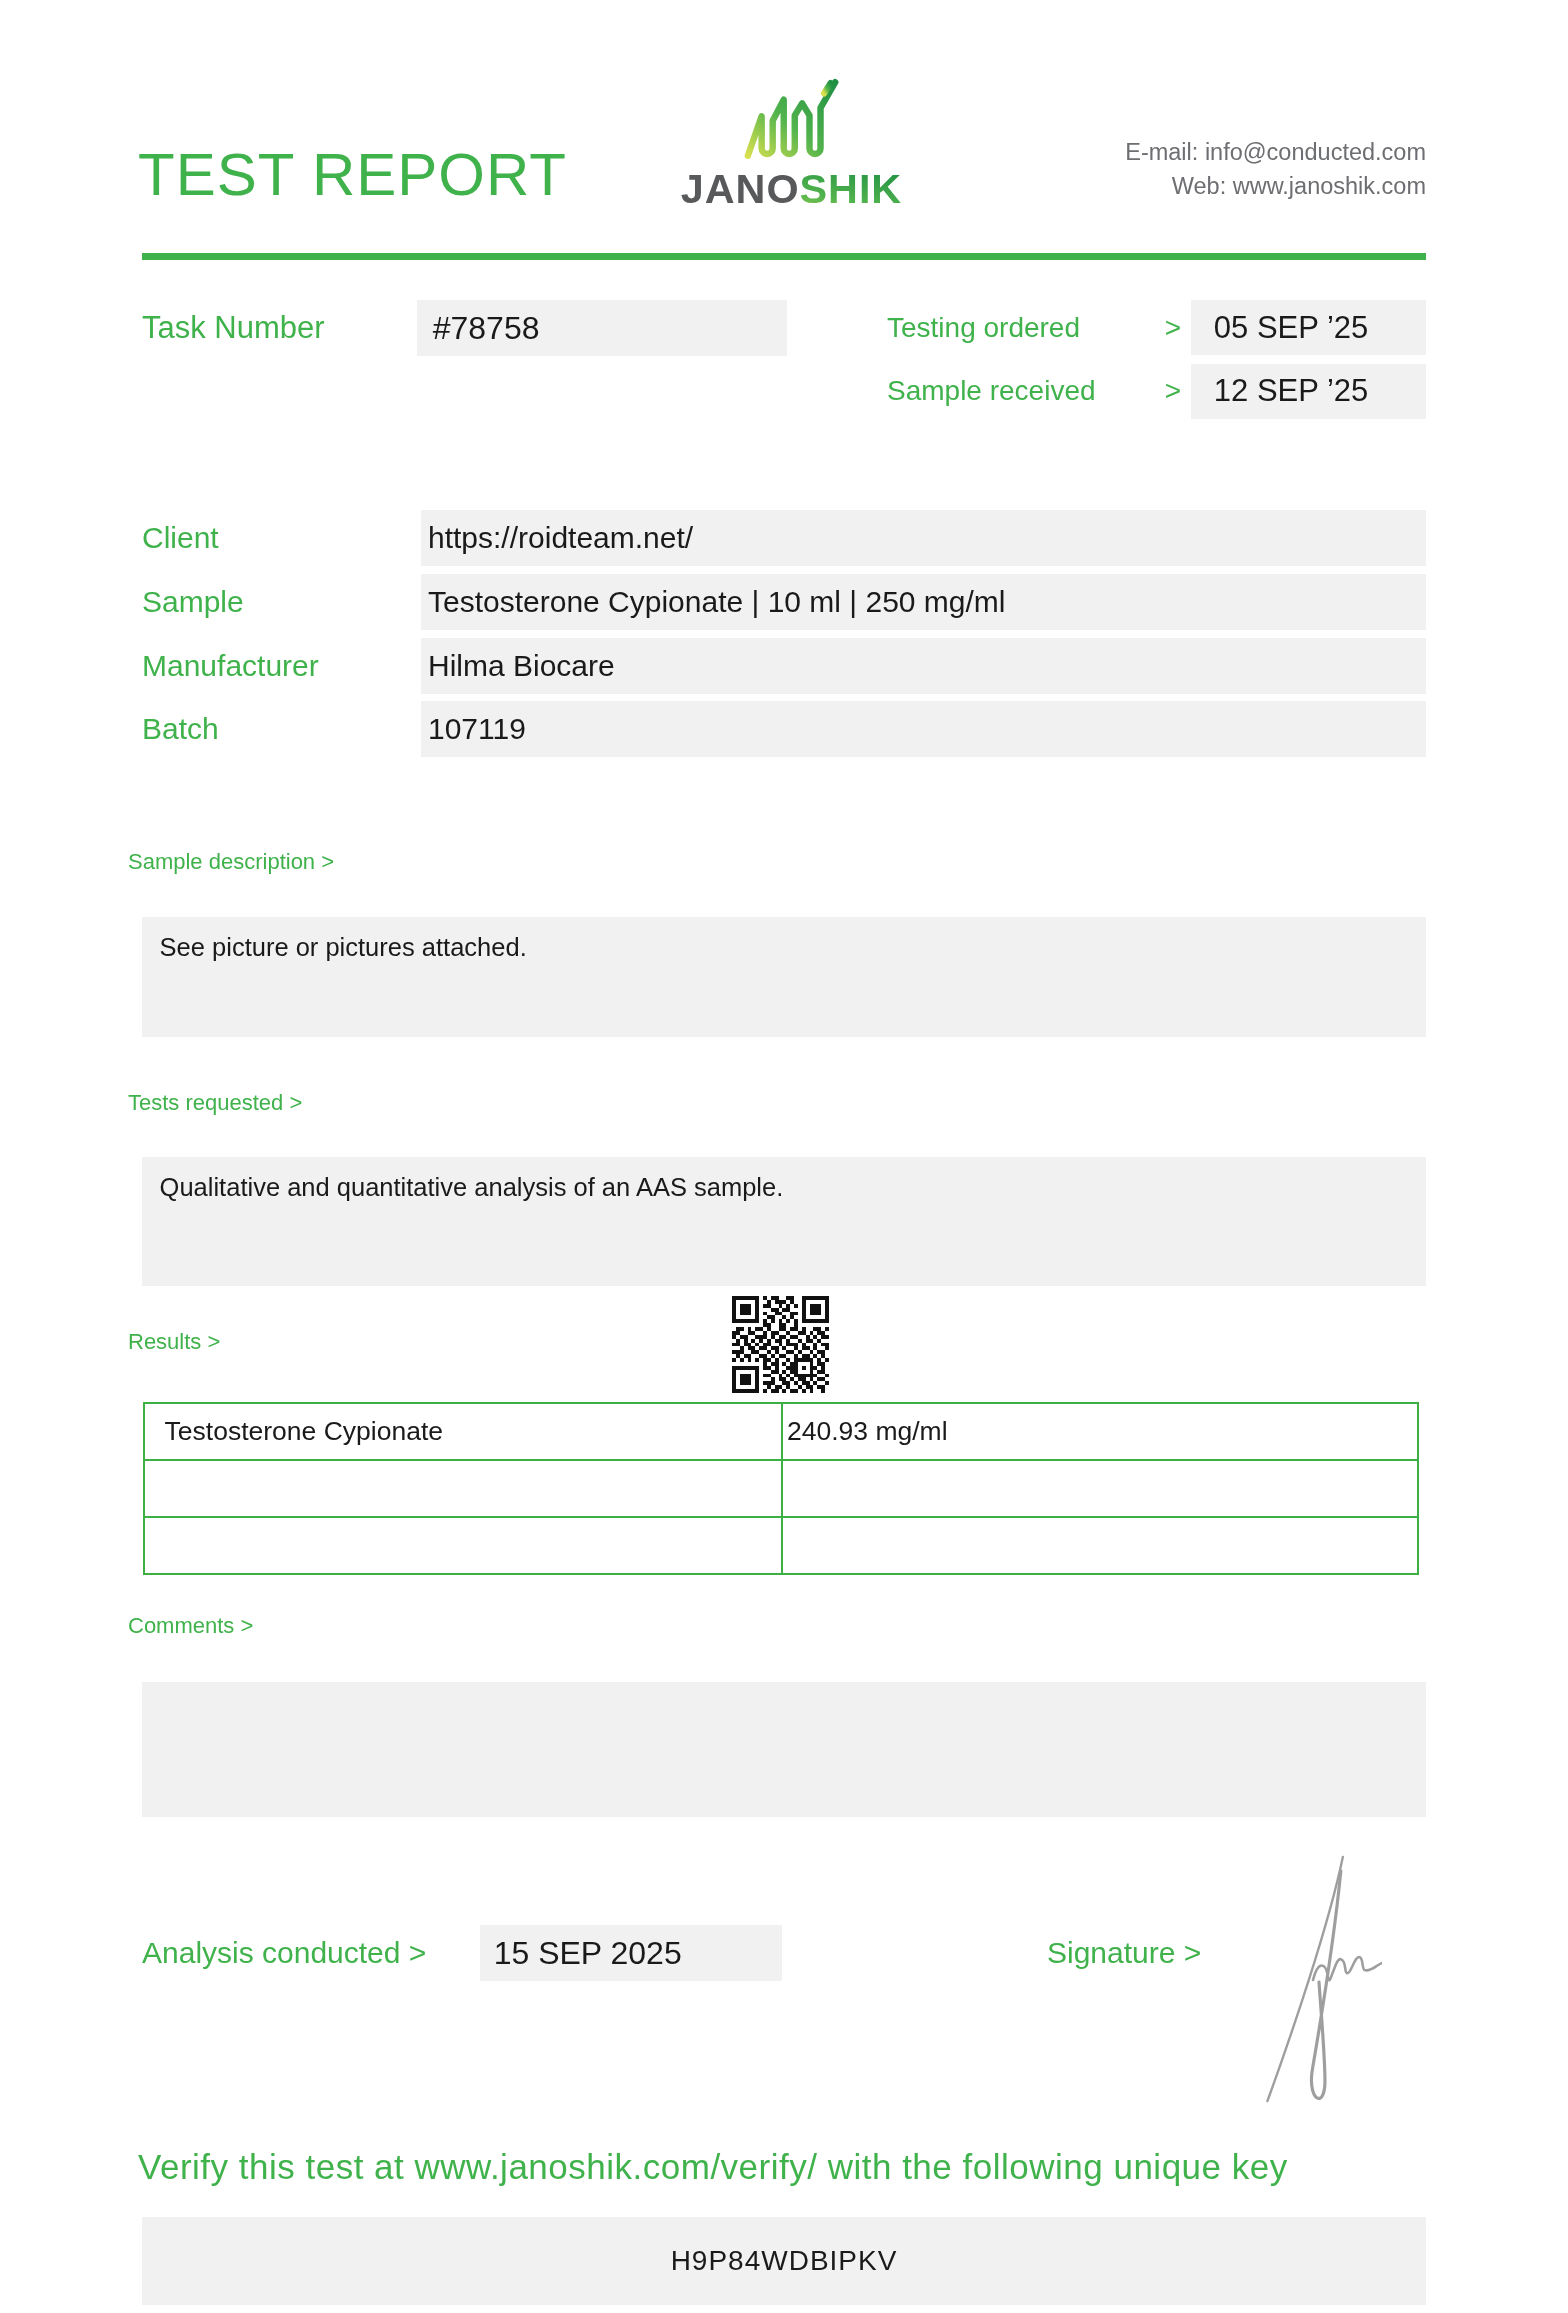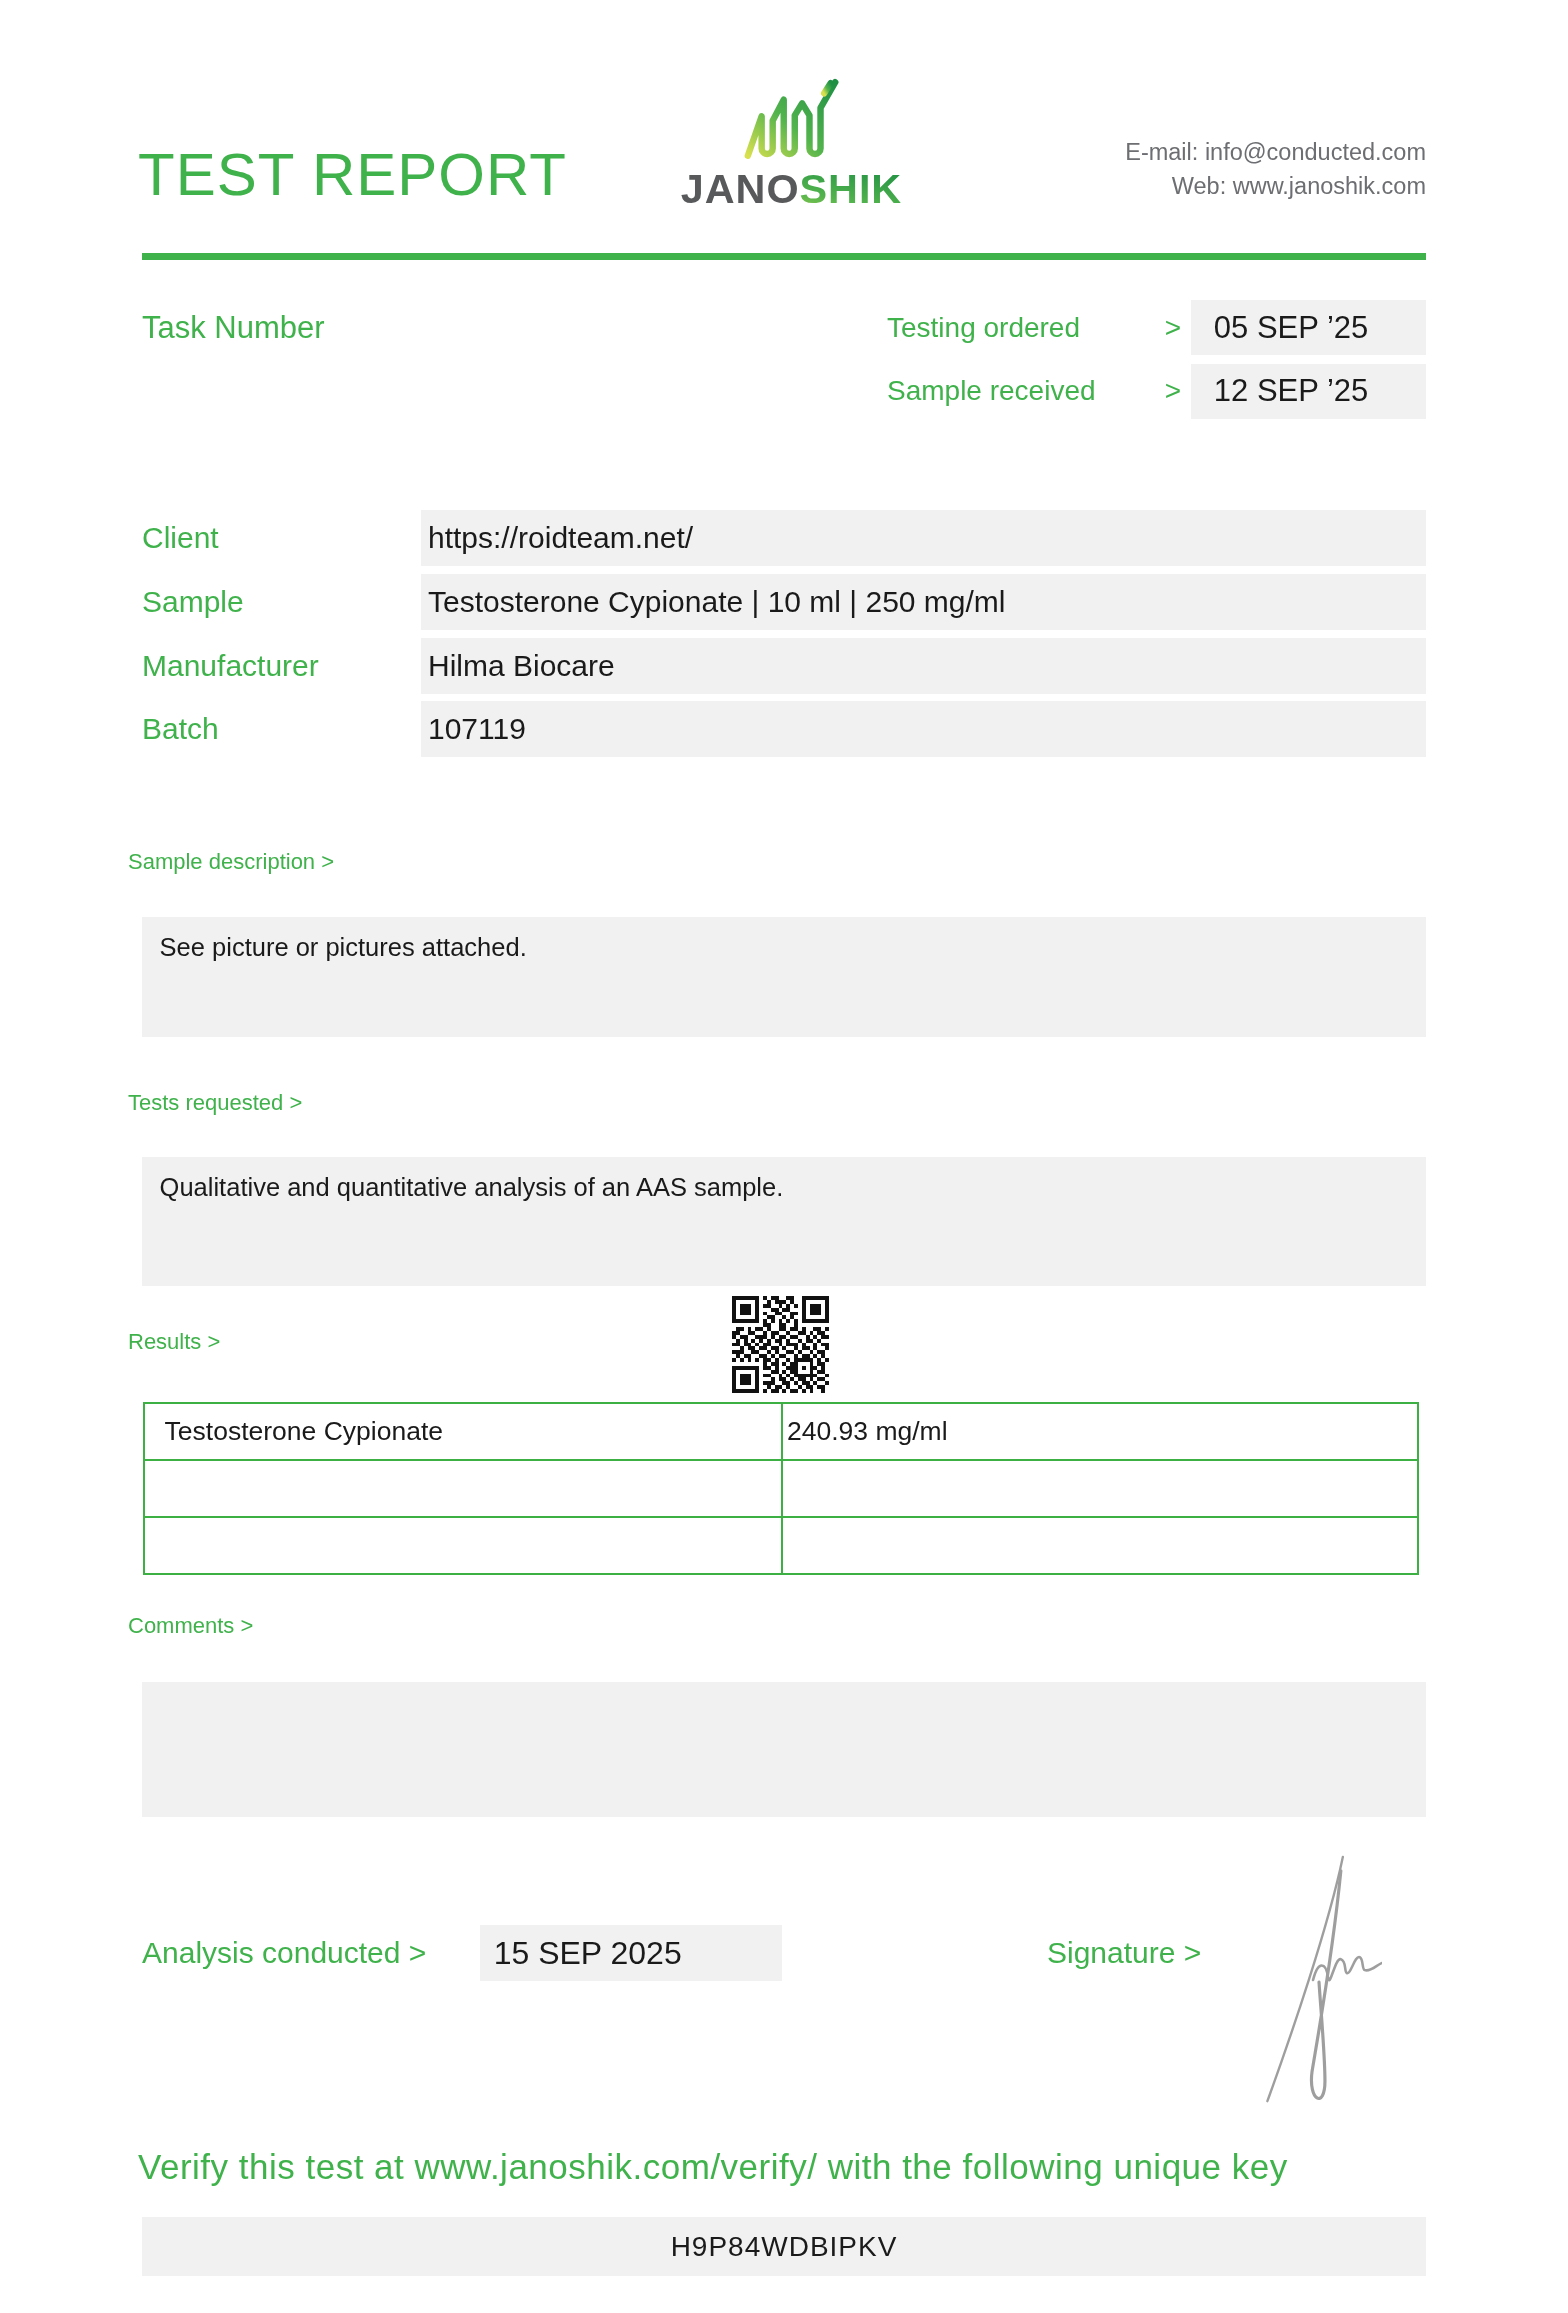--- a/index.html
+++ b/index.html
@@ -66,21 +66,21 @@
   .analysis-row { position:absolute; left:142px; top:1925px; height:56px; display:flex; }
   .analysis-lbl { width:338px; font-size:30px; }
   .analysis-box { width:302px; font-size:32px; padding-left:13.7px; }
 
   .sig-label { position:absolute; left:1047px; top:1925px; height:56px; display:flex; align-items:center;
                font-size:30px; color:var(--accent,#3FB24B); }
   .signature { position:absolute; left:1257px; top:1841px; width:125px; height:288px; }
 
   .verify-text { position:absolute; left:138px; top:2147px; width:1286px; font-size:35px;
                  letter-spacing:0.5px; color:var(--accent,#3FB24B); white-space:nowrap; }
-  .key-box { position:absolute; left:142px; top:2217px; width:1284px; height:59px;
+  .key-box { position:absolute; left:142px; top:2217px; width:1284px; height:88px;
              background:var(--box,#F1F1F1); display:flex; align-items:center; justify-content:center;
              font-size:28px; letter-spacing:1px; color:var(--ink,#1a1a1a); }
 </style>
 </head>
 <body>
 
 <div class="page">
 
   <div class="title">TEST REPORT</div>
 
@@ -112,20 +112,21 @@
 
   <div class="contact">
     <div class="contact-line"><span>E-mail:</span> <span>info@conducted.com</span></div>
     <div class="contact-line"><span>Web:</span> <span>www.janoshik.com</span></div>
   </div>
 
   <div class="rule"></div>
 
   <div class="task-row">
     <span class="lbl">Task Number</span>
+    <span class="val-box task-box">#78758</span>
   </div>
 
   <div class="dates">
     <div class="date-row">
       <span class="date-lbl">
           <span>Testing ordered</span>
           <span class="arrow">&gt;</span>
         </span>
       <span class="val-box date-box">05 SEP ’25</span>
     </div>

